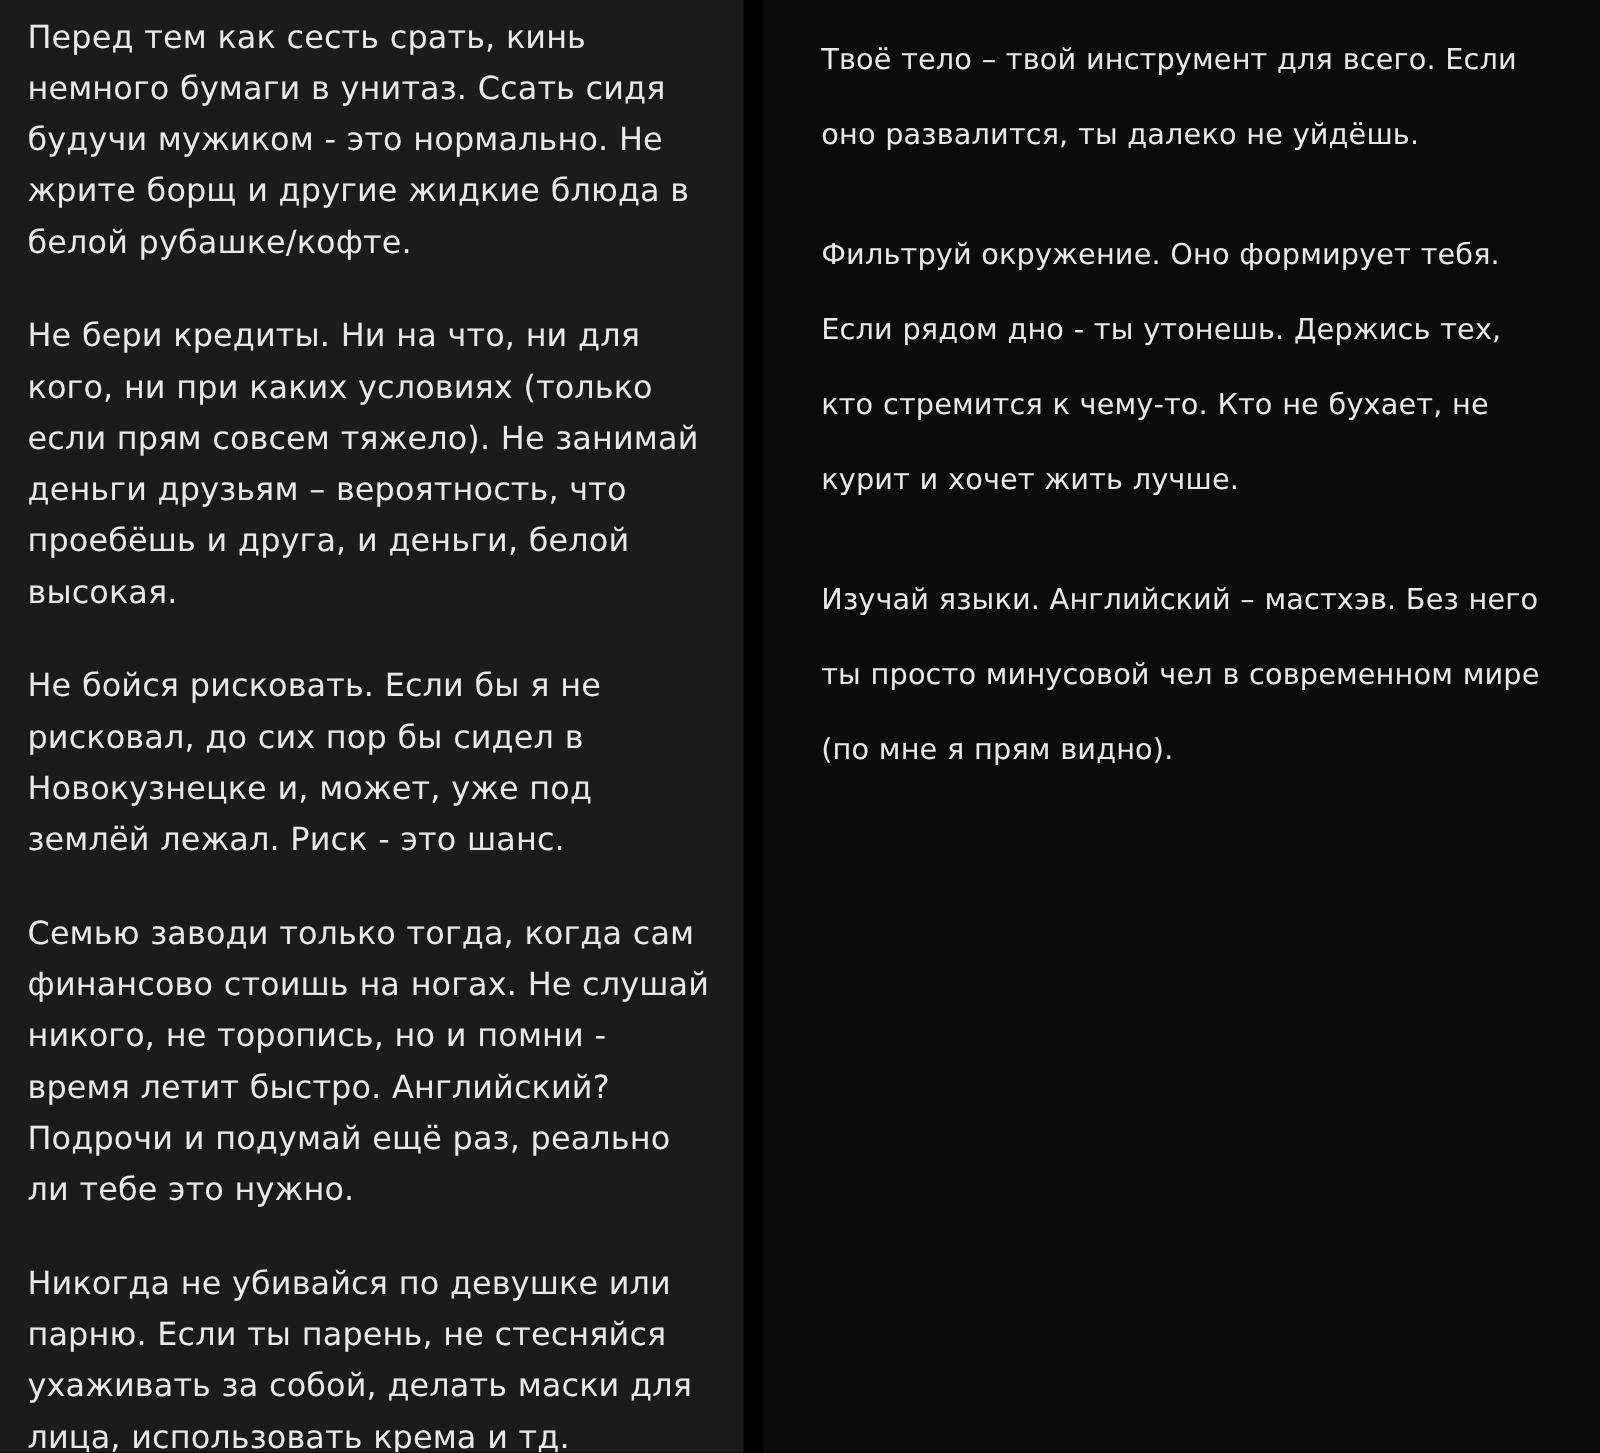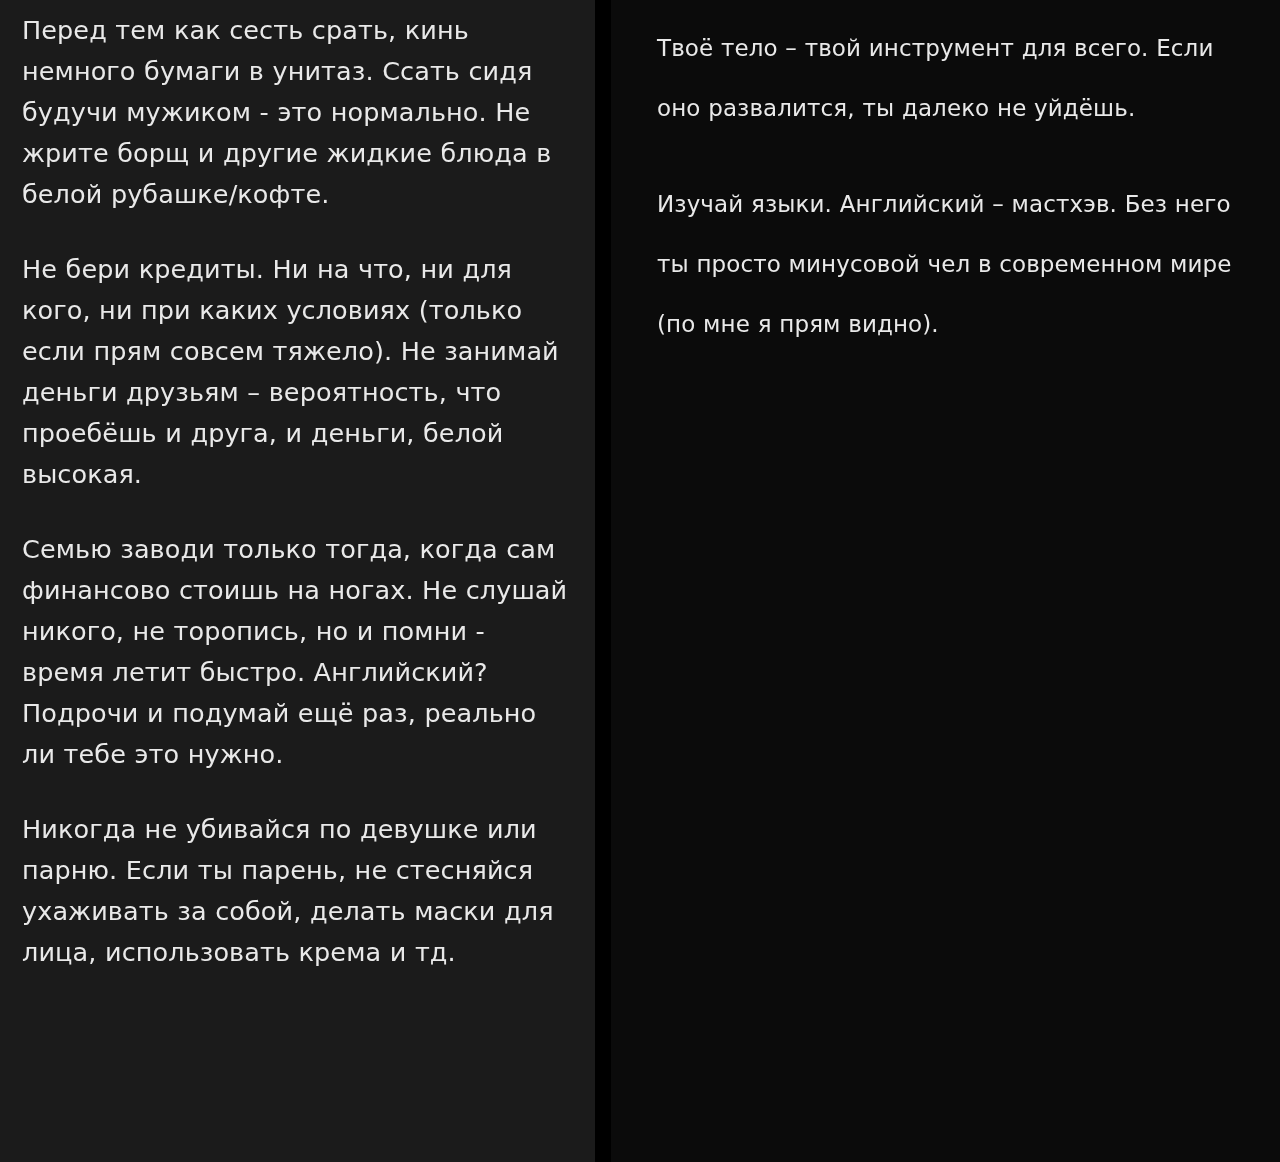--- a/index.html
+++ b/index.html
@@ -56,24 +56,26 @@
   }
 </style>
 </head>
 <body>
 
 <div class="page">
 
   <div class="column col-left">
     <p class="para">Перед тем как сесть срать, кинь немного бумаги в унитаз. Ссать сидя будучи мужиком - это нормально. Не жрите борщ и другие жидкие блюда в белой рубашке/кофте.</p>
     <p class="para">Не бери кредиты. Ни на что, ни для кого, ни при каких условиях (только если прям совсем тяжело). Не занимай деньги друзьям – вероятность, что проебёшь и друга, и деньги, белой высокая.</p>
+    <p class="para">Не бойся рисковать. Если бы я не рисковал, до сих пор бы сидел в Новокузнецке и, может, уже под землёй лежал. Риск - это шанс.</p>
     <p class="para">Семью заводи только тогда, когда сам финансово стоишь на ногах. Не слушай никого, не торопись, но и помни - время летит быстро. Английский? Подрочи и подумай ещё раз, реально ли тебе это нужно.</p>
     <p class="para">Никогда не убивайся по девушке или парню. Если ты парень, не стесняйся ухаживать за собой, делать маски для лица, использовать крема и тд.</p>
   </div>
 
   <div class="col-divider"></div>
 
   <div class="column col-right">
     <p class="para">Твоё тело – твой инструмент для всего. Если оно развалится, ты далеко не уйдёшь.</p>
+    <p class="para">Фильтруй окружение. Оно формирует тебя. Если рядом дно - ты утонешь. Держись тех, кто стремится к чему-то. Кто не бухает, не курит и хочет жить лучше.</p>
     <p class="para">Изучай языки. Английский – мастхэв. Без него ты просто минусовой чел в современном мире (по мне я прям видно).</p>
   </div>
 
 </div>
 
 </body></html>

